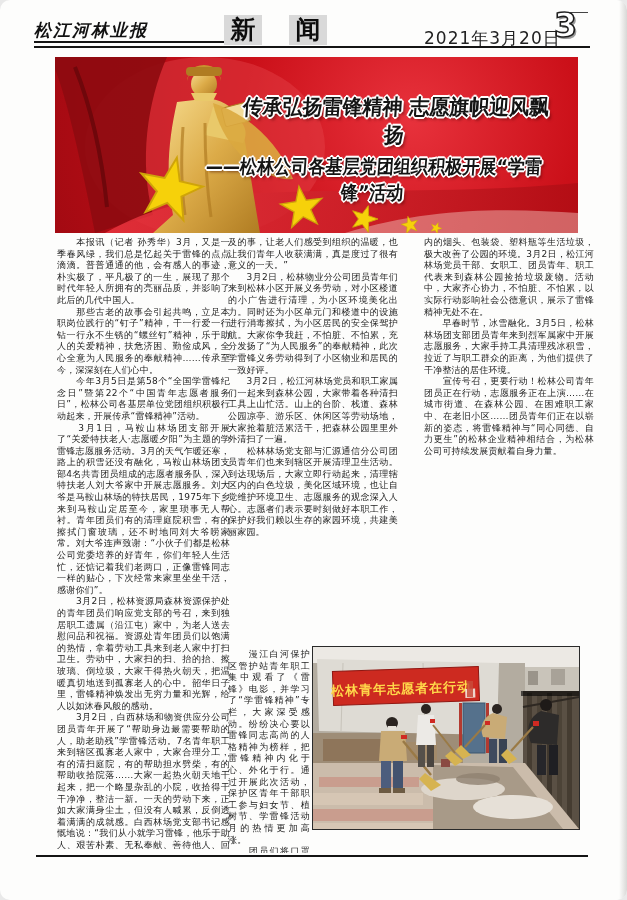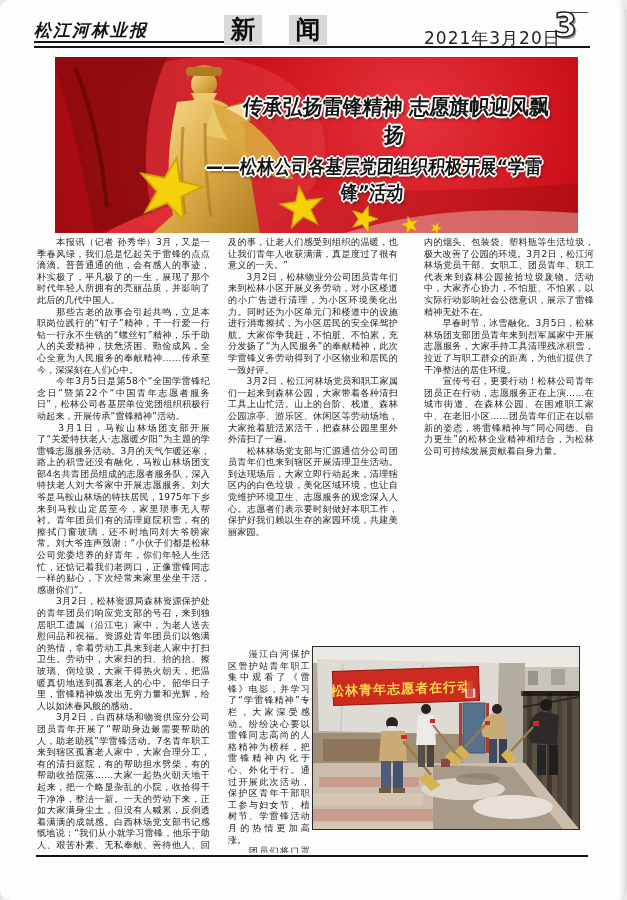--- a/index.html
+++ b/index.html
@@ -30,21 +30,21 @@
         font-weight:bold;font-size:21px;letter-spacing:0px;color:#141414;transform:skewX(-4deg) scaleX(.95);
         text-shadow:-2px 0 #fff,2px 0 #fff,0 -2px #fff,0 2px #fff,-1px -1px #fff,1px -1px #fff,-1px 1px #fff,1px 1px #fff,3px 3px 3px rgba(60,0,0,.55);}
   .banner-subtitle{position:absolute;left:118px;top:97px;width:400px;text-align:center;
         font-weight:bold;font-size:19px;color:#141414;transform:skewX(-4deg) scaleX(.9);
         text-shadow:-2px 0 #fff,2px 0 #fff,0 -2px #fff,0 2px #fff,-1px -1px #fff,1px -1px #fff,-1px 1px #fff,1px 1px #fff,3px 3px 3px rgba(60,0,0,.55);}
 
   
   .coltext{font-size:9px;line-height:11.6px;text-align:justify;word-break:break-all;
         color:#1c1c1c;overflow:hidden;letter-spacing:.2px;}
   .coltext p{margin:0;}
-  .col1{left:37px;top:237px;width:173px;height:612px;}
+  .col1{left:57px;top:237px;width:173px;height:612px;}
   .col2top{left:228px;top:237px;width:170px;height:409px;}
   .col2bot{left:228px;top:649px;width:82px;height:204px;}
   .col3{left:424px;top:237px;width:170px;height:404px;}
 
   
   .photo{left:312px;top:646px;width:266px;height:182px;border:1px solid #2a2a2a;background:#ece9e4;overflow:hidden;}
   .caption{left:312px;top:832px;width:266px;text-align:center;font-size:9px;font-weight:bold;color:#222;}
   .bottom-rule{left:36px;top:855px;width:552px;height:2px;background:#141414;}
 </style>
 </head>

